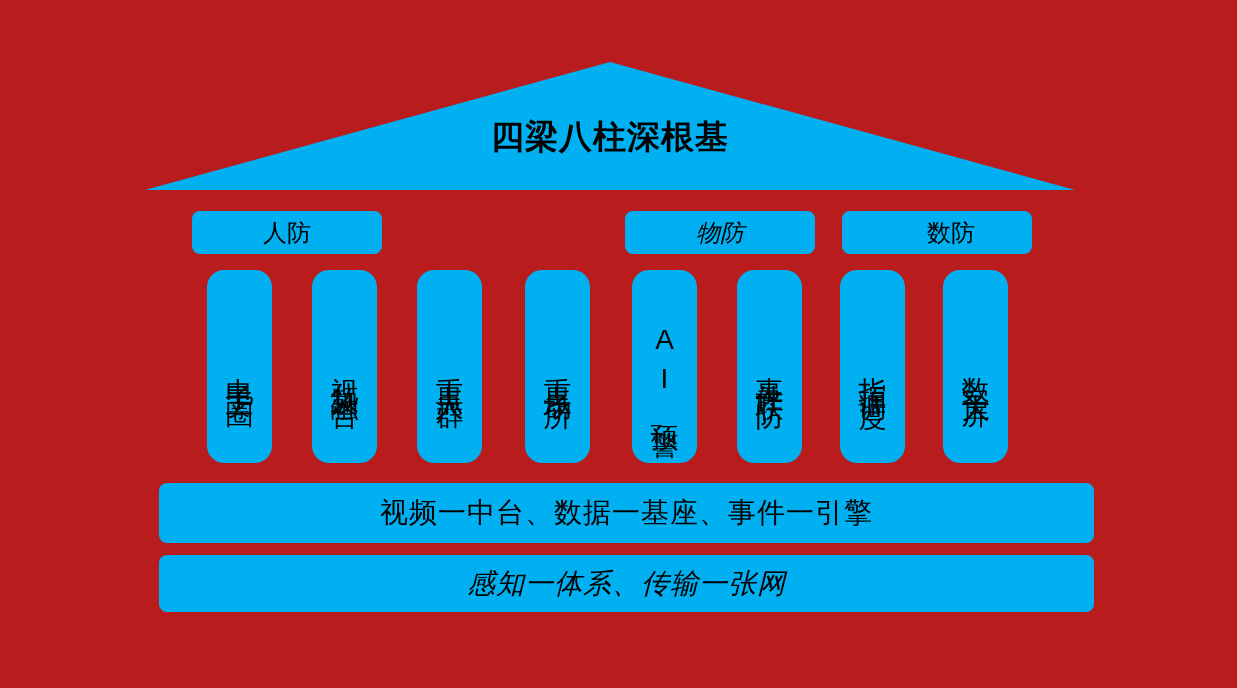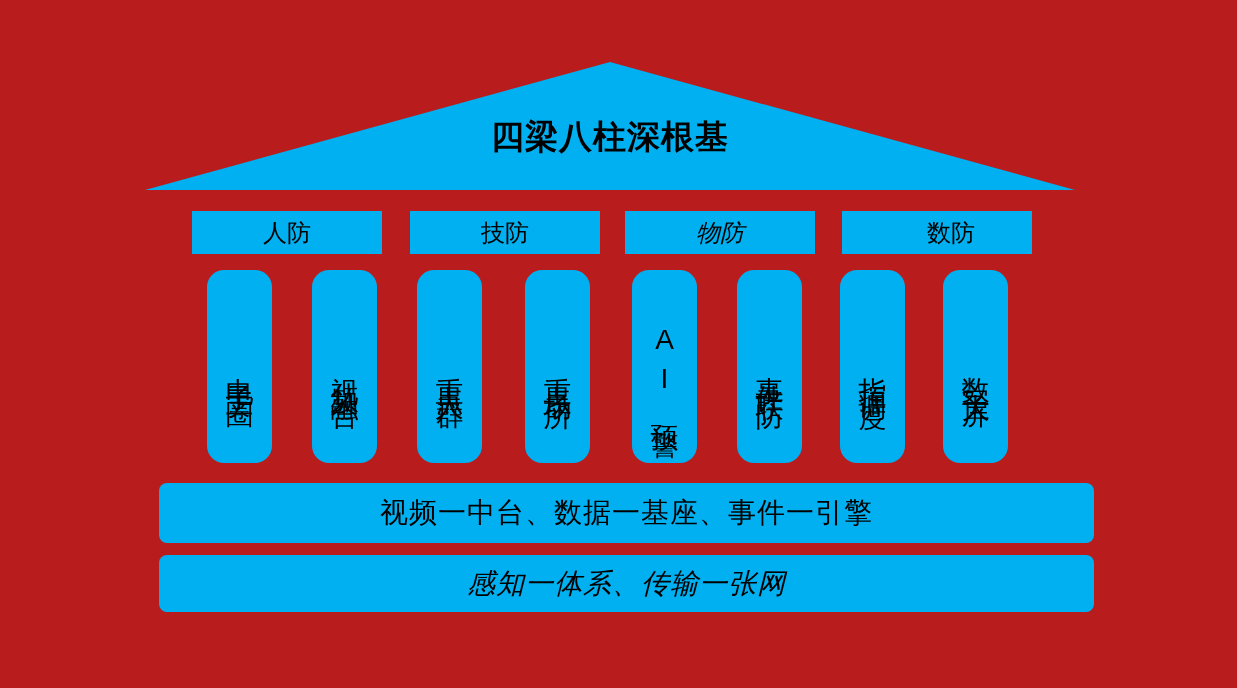--- a/index.html
+++ b/index.html
@@ -39,21 +39,21 @@
     background: var(--accent, #00B0F0);
     display: flex;
     align-items: center;
     justify-content: center;
     color: #000000;
   }
   .beam {
     top: 211px;
     width: 190px;
     height: 43px;
-    border-radius: 0;
+    border-radius: 8px;
     font-size: 24px;
     font-weight: normal;
   }
   .beam-1 { left: 192px; }
   .beam-2 { left: 410px; }
   .beam-3 { left: 625px; font-style: italic; }
   .beam-4 { left: 842px; padding-left: 28px; }
   .pillar {
     top: 270px;
     width: 65px;
@@ -95,23 +95,20 @@
 
   <svg class="roof-svg" viewBox="0 0 1237 688" xmlns="http://www.w3.org/2000/svg" aria-hidden="true">
     <polygon points="610,62 145,190 1075,190" fill="#00B0F0"></polygon>
   </svg>
 
   <div class="roof-title">四梁八柱深根基</div>
 
   <div class="shape beam beam-1">
     <span>人防</span>
   </div>
-  <div class="shape beam beam-2">
-    <span>技防</span>
-  </div>
   <div class="shape beam beam-3">
     <span>物防</span>
   </div>
   <div class="shape beam beam-4">
     <span>数防</span>
   </div>
 
   <div class="shape pillar pillar-1">
     <span class="vtext">电子三圈</span>
   </div>

